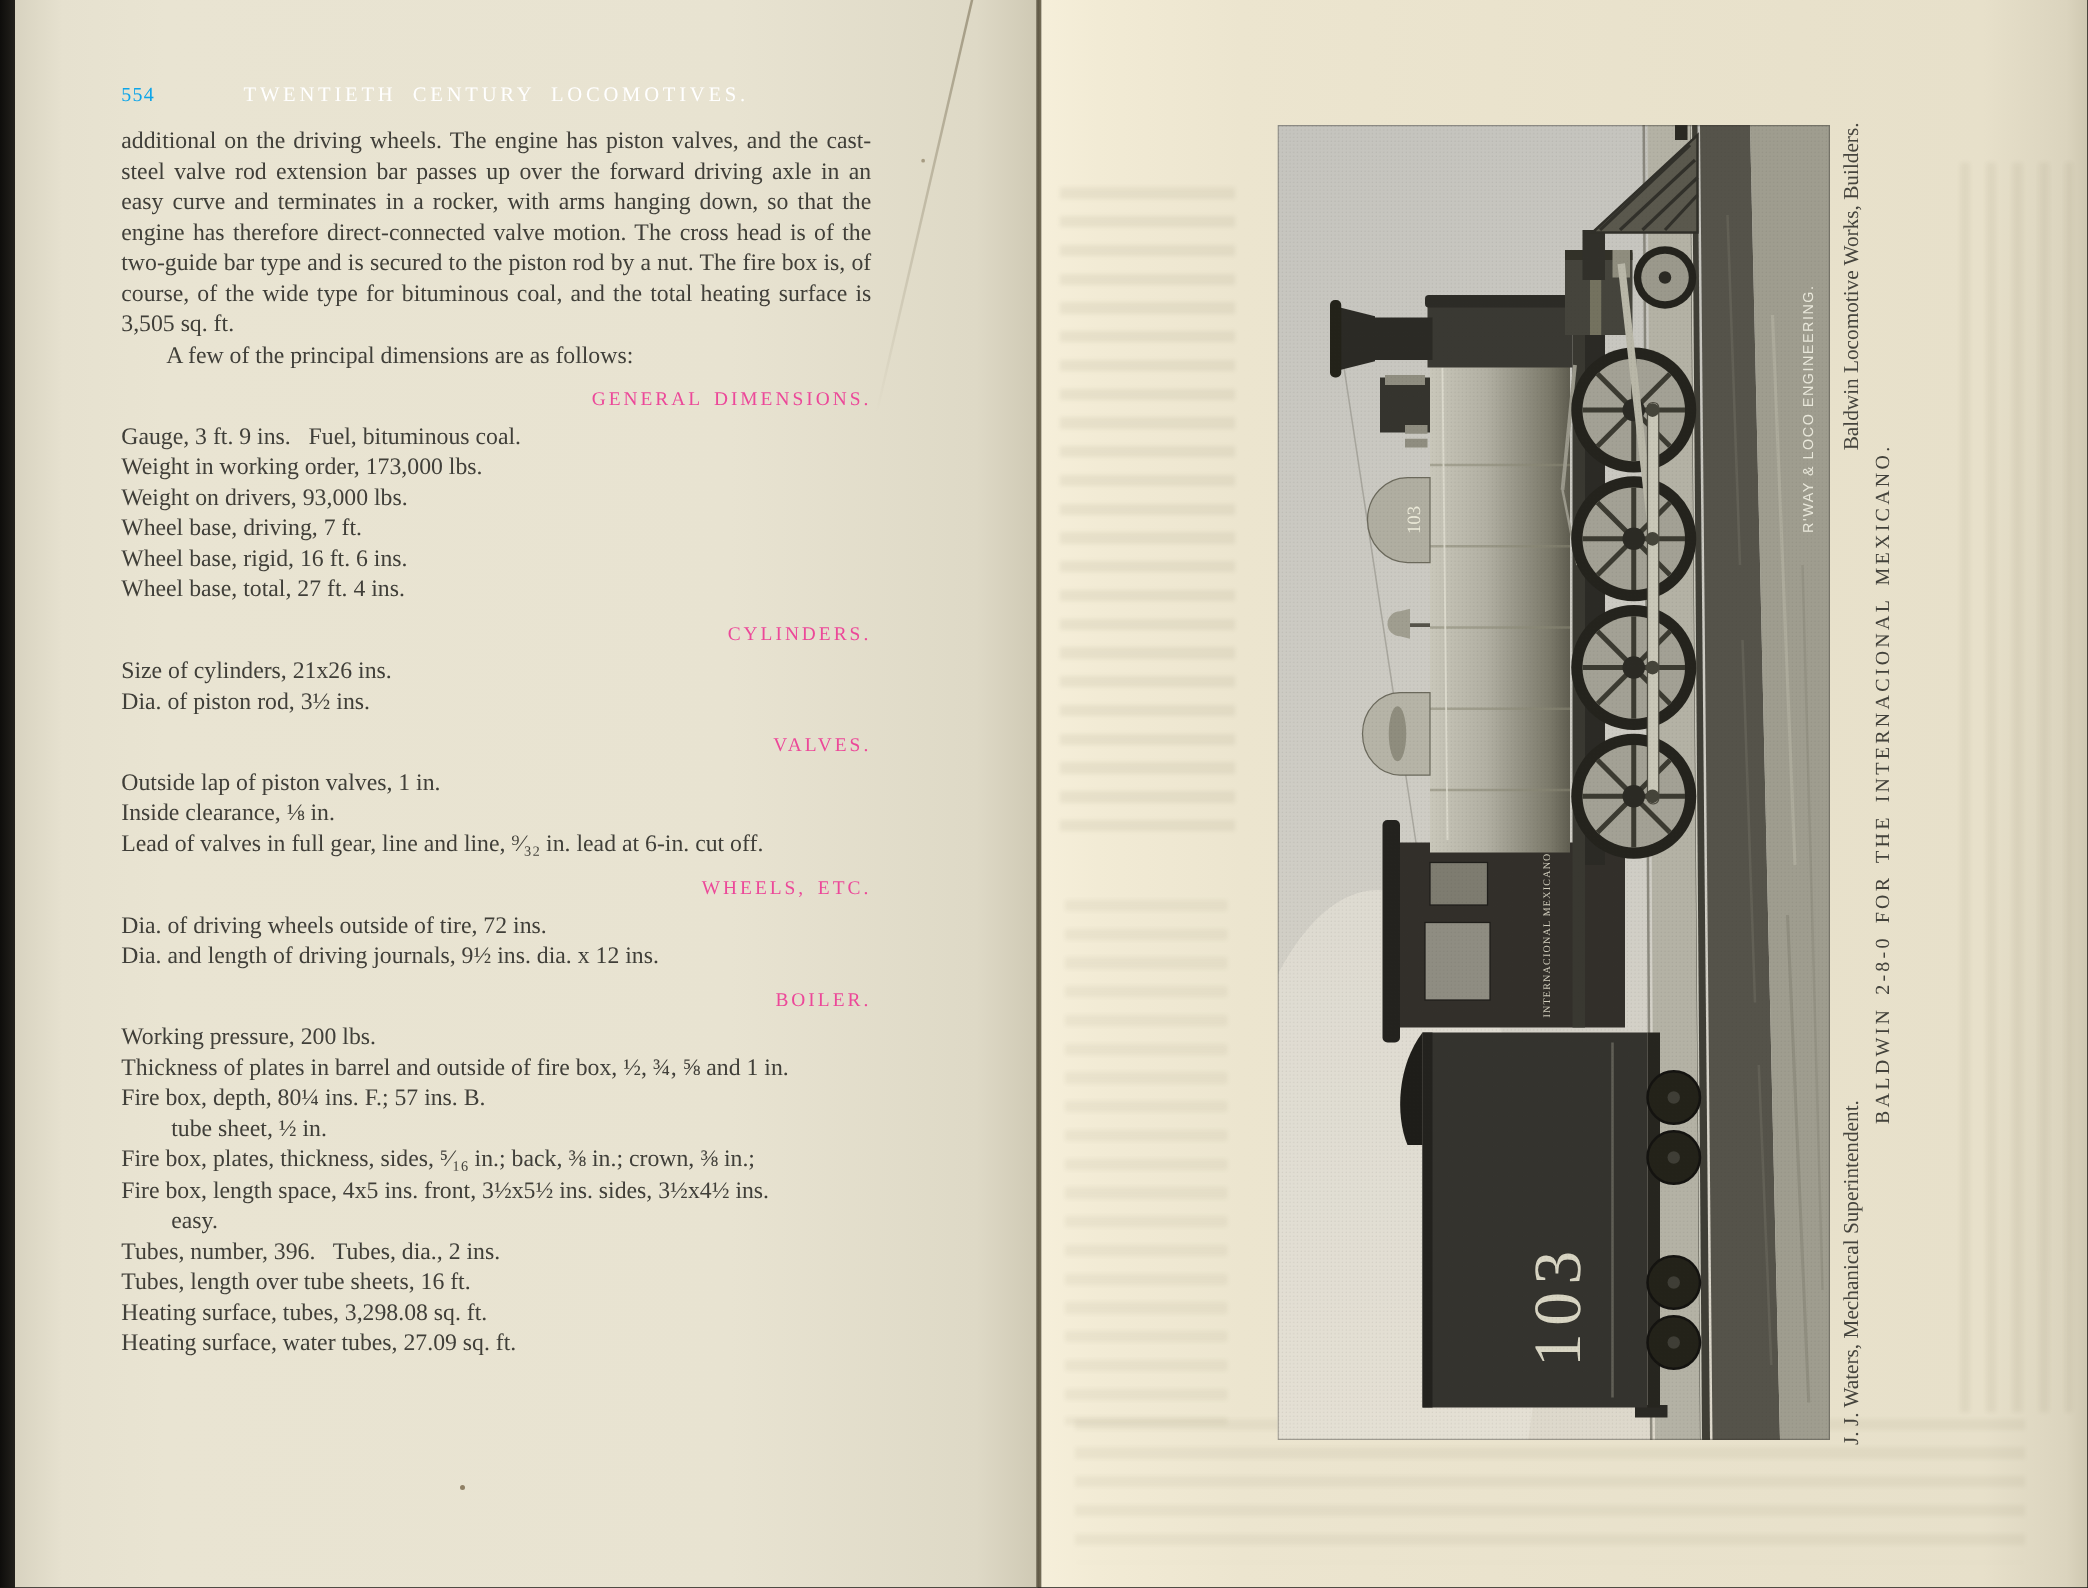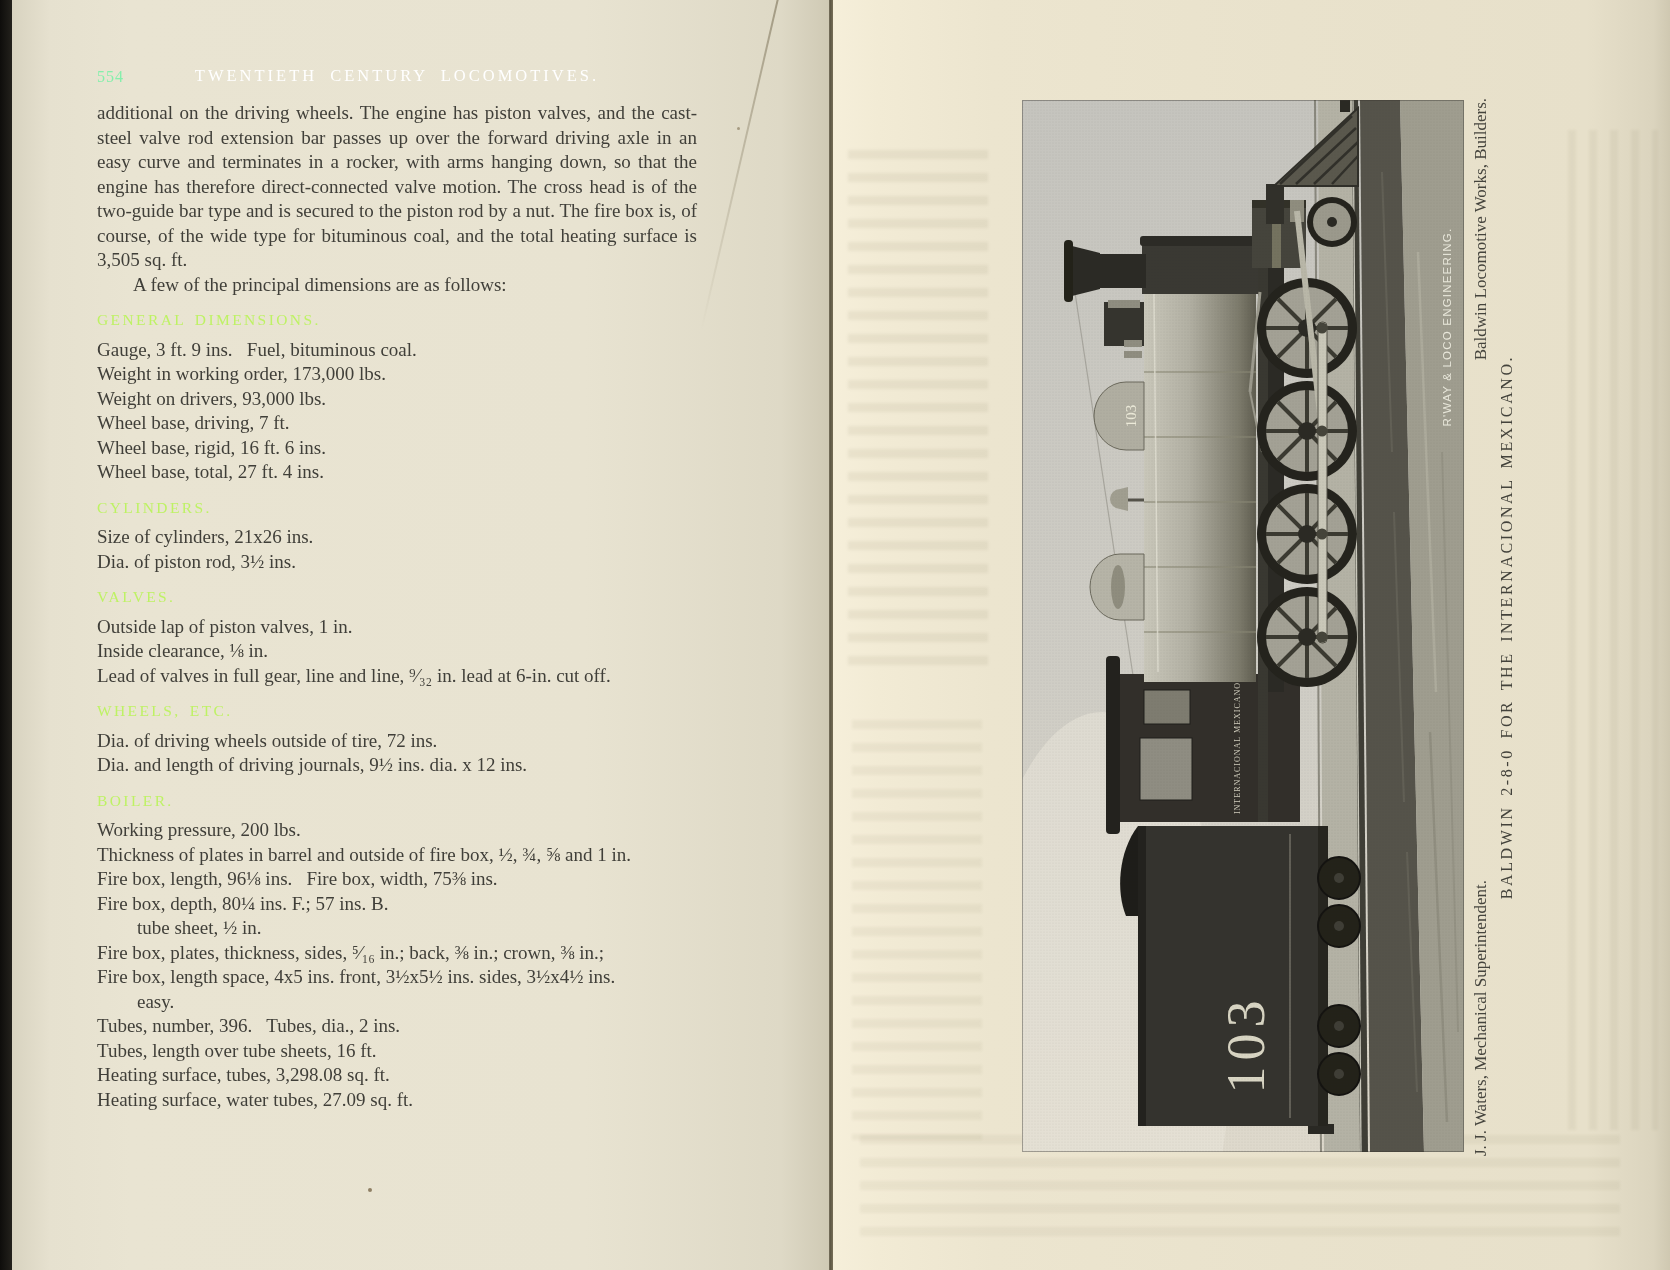--- a/index.html
+++ b/index.html
@@ -17,28 +17,28 @@
     background:linear-gradient(to right,#d8d3c0 0,#e6e1cf 38px,#e9e4d2 120px,#e8e3d1 70%,#ded9c6 94%,#cfc9b4 100%);
   }
   .page-right{
     left:833px;width:837px;
     background:linear-gradient(to right,#f6efda 0,#f2ebd5 45px,#ece5cf 160px,#e9e2cc 55%,#e7e0ca 90%,#dbd4be 98%,#cfc8b1 100%);
   }
   .gutter-line{position:absolute;left:829px;top:0;width:4px;height:1270px;
     background:linear-gradient(to right,#5a5341,#877e64);opacity:.85;}
   
   .header{position:absolute;left:97px;top:66px;width:600px;height:26px;}
-  .page-num{position:absolute;left:0;top:2px;font-size:16px;letter-spacing:1px;color:#86efac;}
+  .page-num{position:absolute;left:0;top:2px;font-size:16px;letter-spacing:1px;color:#0ea5e9;}
   .running-title{position:absolute;left:0;right:0;text-align:center;font-size:16.5px;
     letter-spacing:3px;word-spacing:6px;color:#ffffff;}
   .textblock{position:absolute;left:97px;top:101px;width:600px;font-size:19px;line-height:24.5px;}
   .para{text-align:justify;margin:0;}
   .intro{text-indent:36px;margin:0;}
-  .shead{text-align:left;font-size:15.5px;letter-spacing:2.4px;word-spacing:3px;
-    margin:11px 0 5px 0;color:#bef264;}
+  .shead{text-align:right;font-size:15.5px;letter-spacing:2.4px;word-spacing:3px;
+    margin:11px 0 5px 0;color:#ec4899;}
   .spec{margin:0;white-space:pre;}
   .spec.cont{padding-left:40px;}
   
   .photo{position:absolute;left:1022px;top:100px;width:442px;height:1052px;}
   .rot-caption{position:absolute;overflow:visible;}
   .rot-inner{position:absolute;left:0;top:0;transform-origin:0 0;display:flex;align-items:center;}
   .credits{left:1468px;top:98px;width:26px;height:1058px;}
   .credits .rot-inner{width:1058px;height:26px;transform:translateY(1058px) rotate(-90deg);
     justify-content:space-between;font-size:17px;color:#45443d;}
   .cap-title{left:1495px;top:98px;width:24px;height:1058px;}
@@ -95,21 +95,20 @@
   <div class="spec">Inside clearance, ⅛ in.</div>
   <div class="spec">Lead of valves in full gear, line and line, ⁹⁄₃₂ in. lead at 6-in. cut off.</div>
 
   <div class="shead">WHEELS, ETC.</div>
   <div class="spec">Dia. of driving wheels outside of tire, 72 ins.</div>
   <div class="spec">Dia. and length of driving journals, 9½ ins. dia. x 12 ins.</div>
 
   <div class="shead">BOILER.</div>
   <div class="spec">Working pressure, 200 lbs.</div>
   <div class="spec">Thickness of plates in barrel and outside of fire box, ½, ¾, ⅝ and 1 in.</div>
-  <div class="spec">Fire box, length, 96⅛ ins.   Fire box, width, 75⅜ ins.</div>
   <div class="spec">Fire box, depth, 80¼ ins. F.; 57 ins. B.</div>
   <div class="spec cont">tube sheet, ½ in.</div>
   <div class="spec">Fire box, plates, thickness, sides, ⁵⁄₁₆ in.; back, ⅜ in.; crown, ⅜ in.;</div>
   <div class="spec">Fire box, length space, 4x5 ins. front, 3½x5½ ins. sides, 3½x4½ ins.</div>
   <div class="spec cont">easy.</div>
   <div class="spec">Tubes, number, 396.   Tubes, dia., 2 ins.</div>
   <div class="spec">Tubes, length over tube sheets, 16 ft.</div>
   <div class="spec">Heating surface, tubes, 3,298.08 sq. ft.</div>
   <div class="spec">Heating surface, water tubes, 27.09 sq. ft.</div>
 </div>

